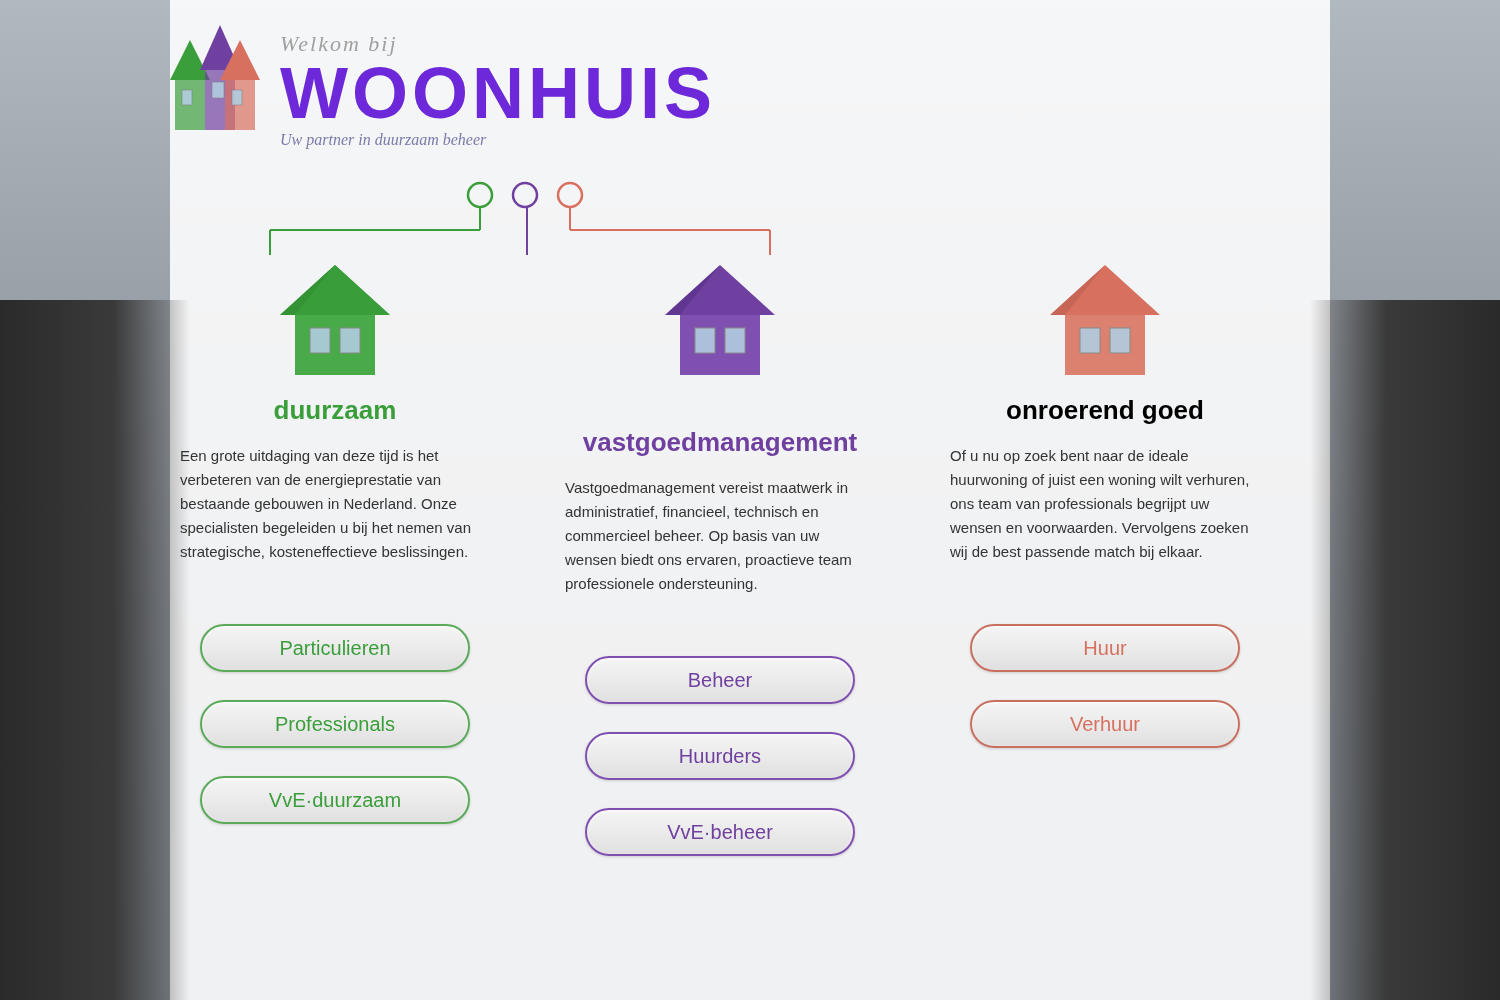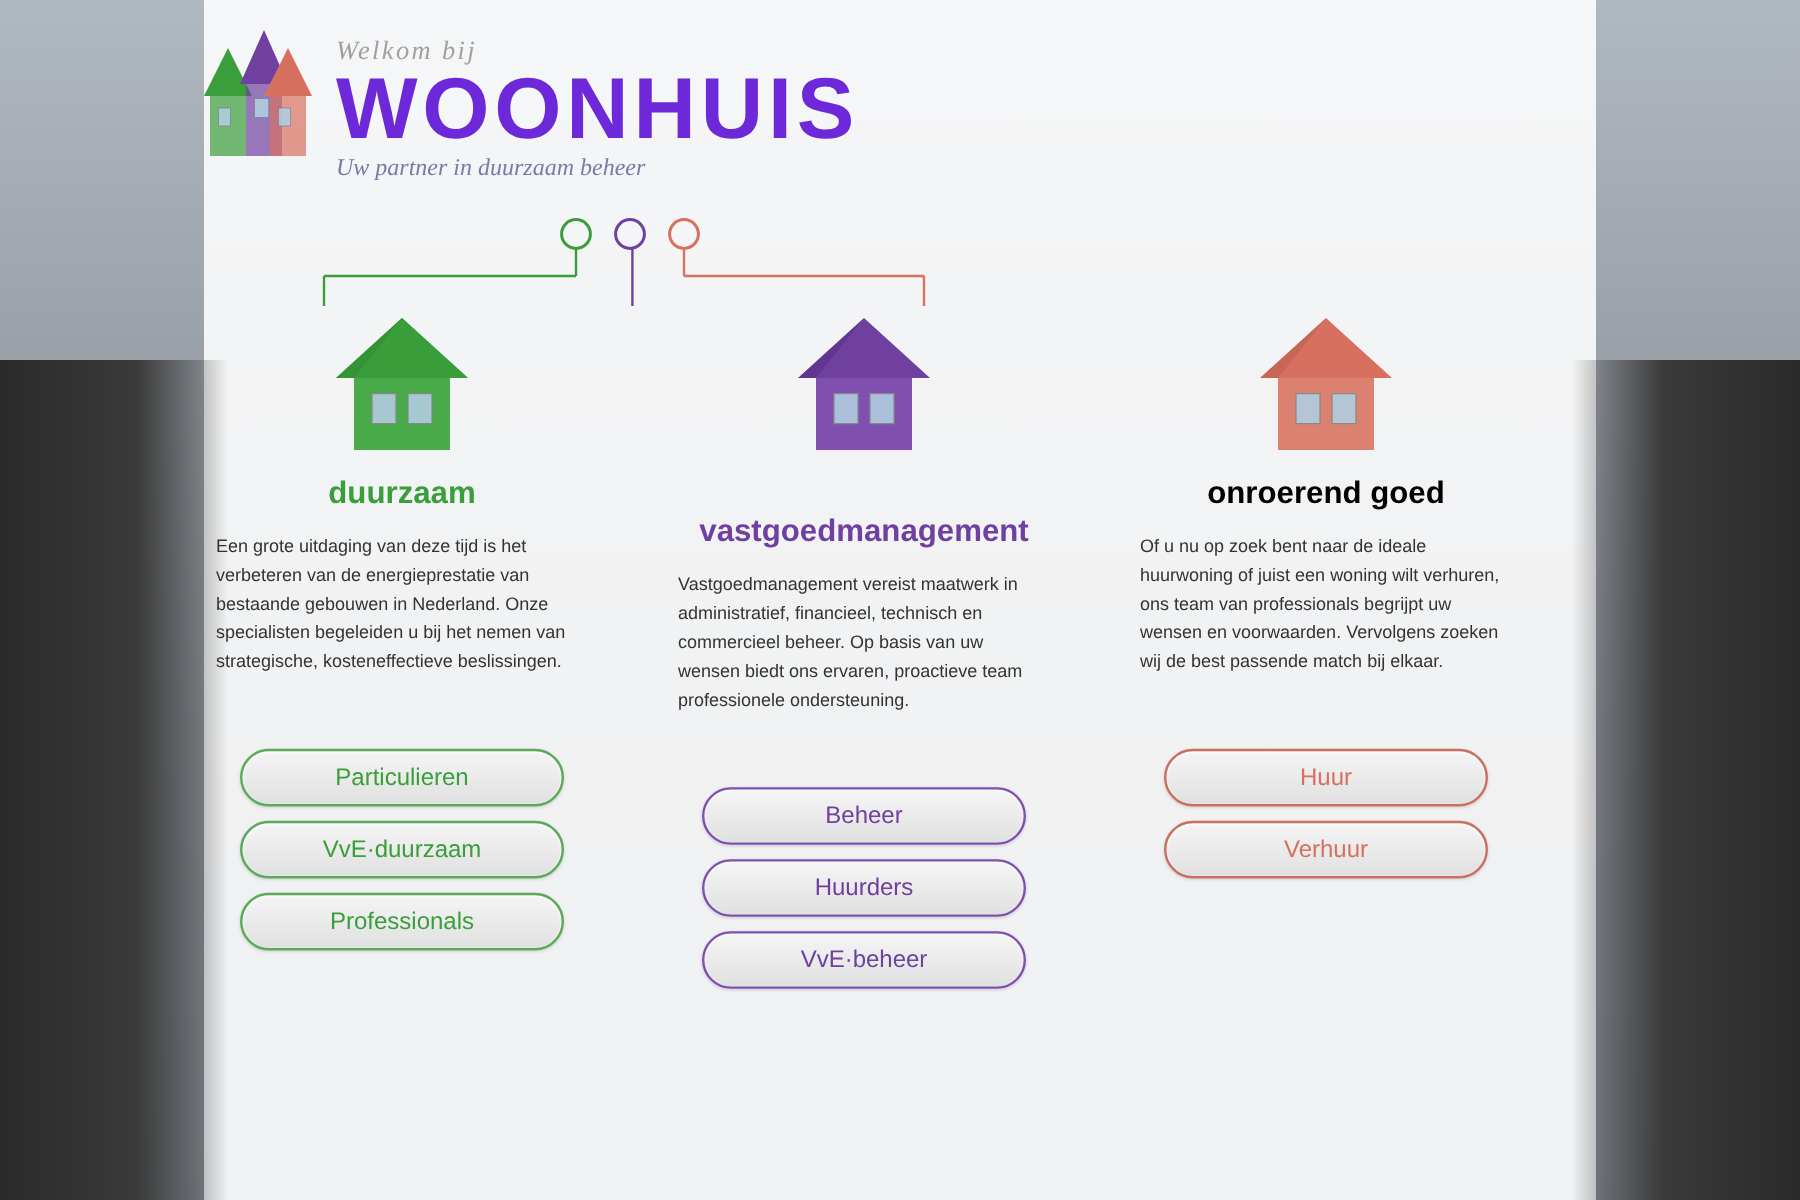--- a/index.html
+++ b/index.html
@@ -100,21 +100,21 @@
     .woonhuis-title {
       font-size: 72px;
       font-weight: bold;
       color: #6d28d9;
       letter-spacing: 4px;
       line-height: 1;
       font-family: Arial, sans-serif;
     }
 
     .tagline {
-      font-size: 20px;
+      font-size: 16px;
       color: #7a7aaa;
       font-style: italic;
       font-family: Georgia, serif;
       margin-top: 2px;
     }
 
     
     .tree-connector {
       width: 900px;
       height: 80px;
@@ -164,21 +164,21 @@
       padding: 0 10px;
       min-height: 160px;
     }
 
     
     .btn-group {
       width: 100%;
       display: flex;
       flex-direction: column;
       align-items: center;
-      gap: 12px;
+      gap: 28px;
       margin-top: 20px;
     }
 
     .btn {
       width: 270px;
       height: 48px;
       border-radius: 24px;
       border: 2px solid;
       background: linear-gradient(to bottom, #f5f5f5, #e0e0e0);
       font-size: 20px;
@@ -284,22 +284,22 @@
         <rect x="35" y="68" width="20" height="25" fill="none" stroke="#888" stroke-width="1"></rect>
         <rect x="65" y="68" width="20" height="25" fill="#b0cce0" opacity="0.9"></rect>
         <rect x="65" y="68" width="20" height="25" fill="none" stroke="#888" stroke-width="1"></rect>
 
         <polygon points="5,55 20,55 60,5" fill="#2a7a2a" opacity="0.3"></polygon>
       </svg>
       <span class="column-title green">duurzaam</span>
       <p class="column-text">Een grote uitdaging van deze tijd is het verbeteren van de energieprestatie van bestaande gebouwen in Nederland. Onze specialisten begeleiden u bij het nemen van strategische, kosteneffectieve beslissingen.</p>
       <div class="btn-group">
         <button class="btn green">Particulieren</button>
+        <button class="btn green">Professionals</button>
         <button class="btn green">VvE·duurzaam</button>
-        <button class="btn green">Professionals</button>
       </div>
     </div>
 
     <div class="column">
       <svg class="house-icon" viewBox="0 0 120 120" xmlns="http://www.w3.org/2000/svg">
         <polygon points="60,5 5,55 20,55 20,115 100,115 100,55 115,55" fill="#7040a0"></polygon>
         <rect x="20" y="55" width="80" height="60" fill="#9060c0" opacity="0.5"></rect>
         <rect x="35" y="68" width="20" height="25" fill="#b0cce0" opacity="0.9"></rect>
         <rect x="35" y="68" width="20" height="25" fill="none" stroke="#888" stroke-width="1"></rect>
         <rect x="65" y="68" width="20" height="25" fill="#b0cce0" opacity="0.9"></rect>

